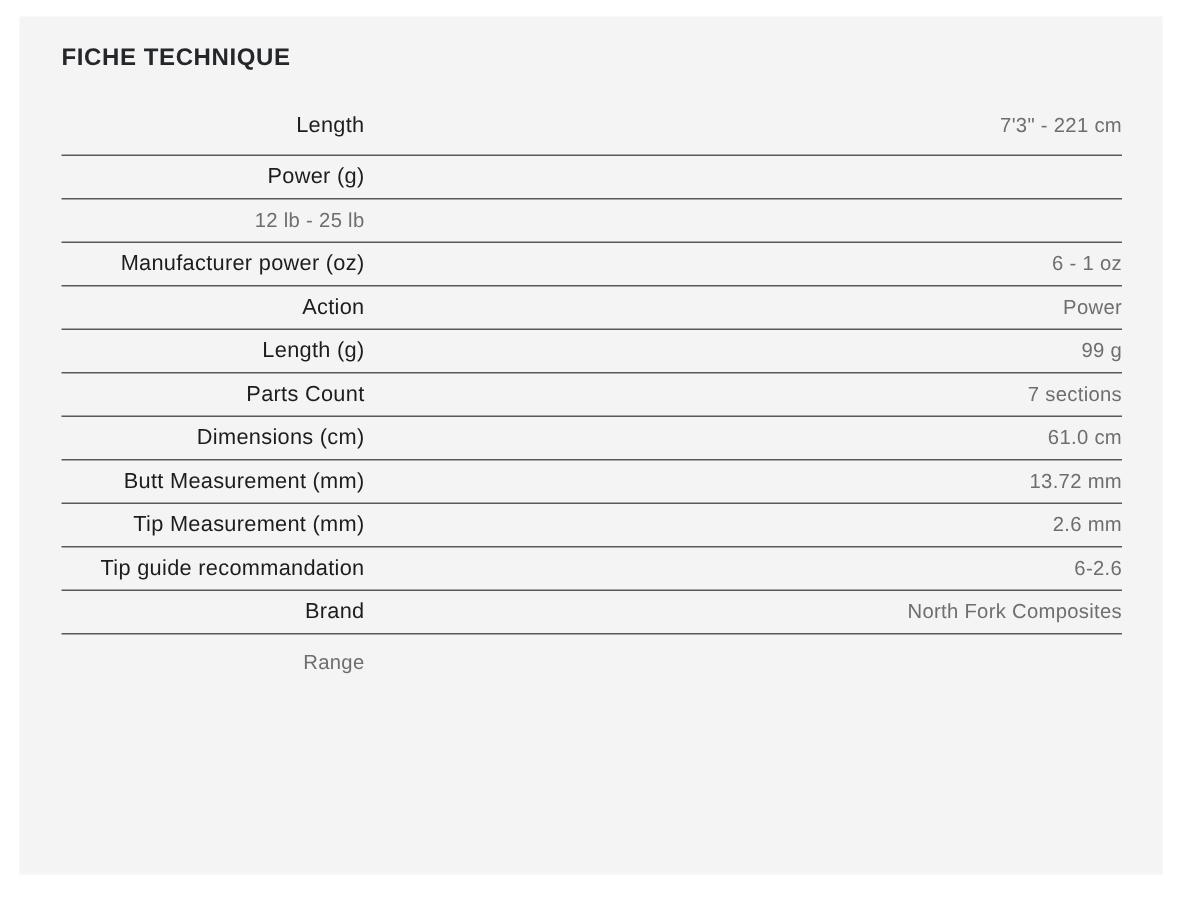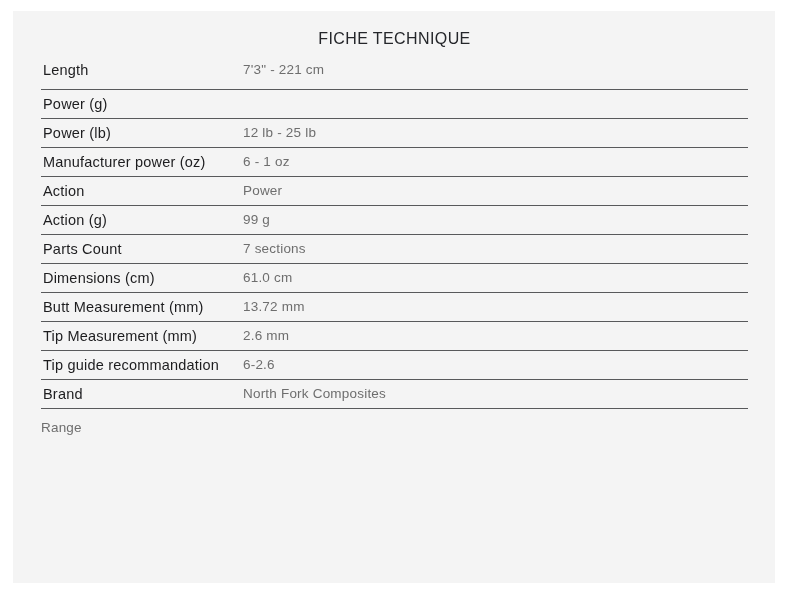--- a/index.html
+++ b/index.html
@@ -14,29 +14,29 @@
   html,body{width:800px;height:611px;background:var(--page_bg);
     font-family:"Liberation Sans", sans-serif;overflow:hidden;}
   .spec-card{
     position:absolute;
     left:13px;top:11px;
     width:762px;height:572px;
     background:var(--card_bg);
     padding:16px 27px 0 28px;
   }
   .spec-title{
-    text-align:center;
+    text-align:left;
     font-size:16px;
-    font-weight:normal;
+    font-weight:bold;
     letter-spacing:0.4px;
     color:var(--title_color);
     line-height:24px;
-    margin-bottom:0;
+    margin-bottom:14px;
   }
-  .spec-table{width:100%;}
+  .spec-table{width:100%;text-align:right;}
   .spec-row{
     display:grid;
     grid-template-columns:202px 1fr;
     align-items:center;
     height:29px;
     border-bottom:1px solid var(--divider_color);
   }
   .spec-row:first-child{height:38.5px;}
   .spec-row:last-child{border-bottom:none;height:38px;}
   .spec-label{
@@ -62,36 +62,35 @@
   <div class="spec-row">
     <div class="spec-label">Length</div>
     <div class="spec-value">7'3" - 221 cm</div>
   </div>
 
   <div class="spec-row">
     <div class="spec-label">Power (g)</div>
   </div>
 
   <div class="spec-row">
-    <div class="spec-label">Power (lb)</div>
     <div class="spec-value">12 lb - 25 lb</div>
   </div>
 
   <div class="spec-row">
     <div class="spec-label">Manufacturer power (oz)</div>
     <div class="spec-value">6 - 1 oz</div>
   </div>
 
   <div class="spec-row">
     <div class="spec-label">Action</div>
     <div class="spec-value">Power</div>
   </div>
 
   <div class="spec-row">
-    <div class="spec-label">Action (g)</div>
+    <div class="spec-label">Length (g)</div>
     <div class="spec-value">99 g</div>
   </div>
 
   <div class="spec-row">
     <div class="spec-label">Parts Count</div>
     <div class="spec-value">7 sections</div>
   </div>
 
   <div class="spec-row">
     <div class="spec-label">Dimensions (cm)</div>

